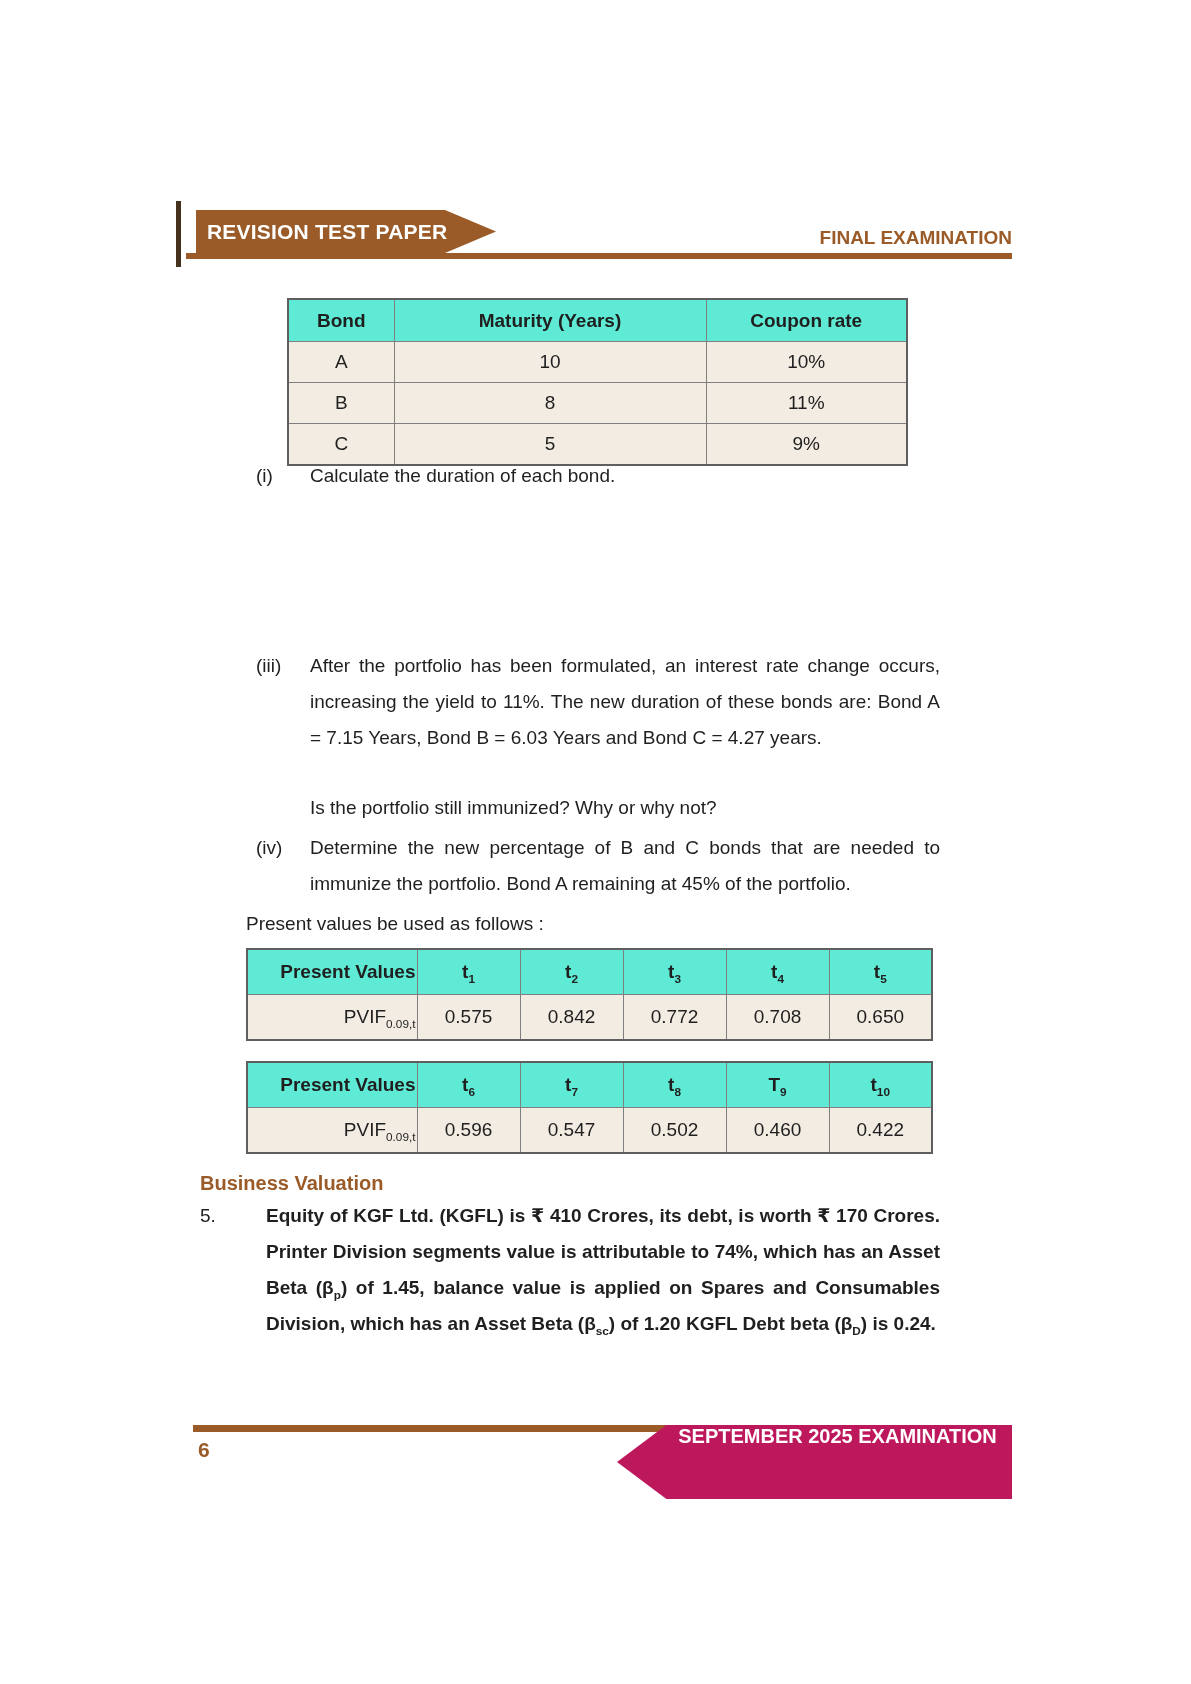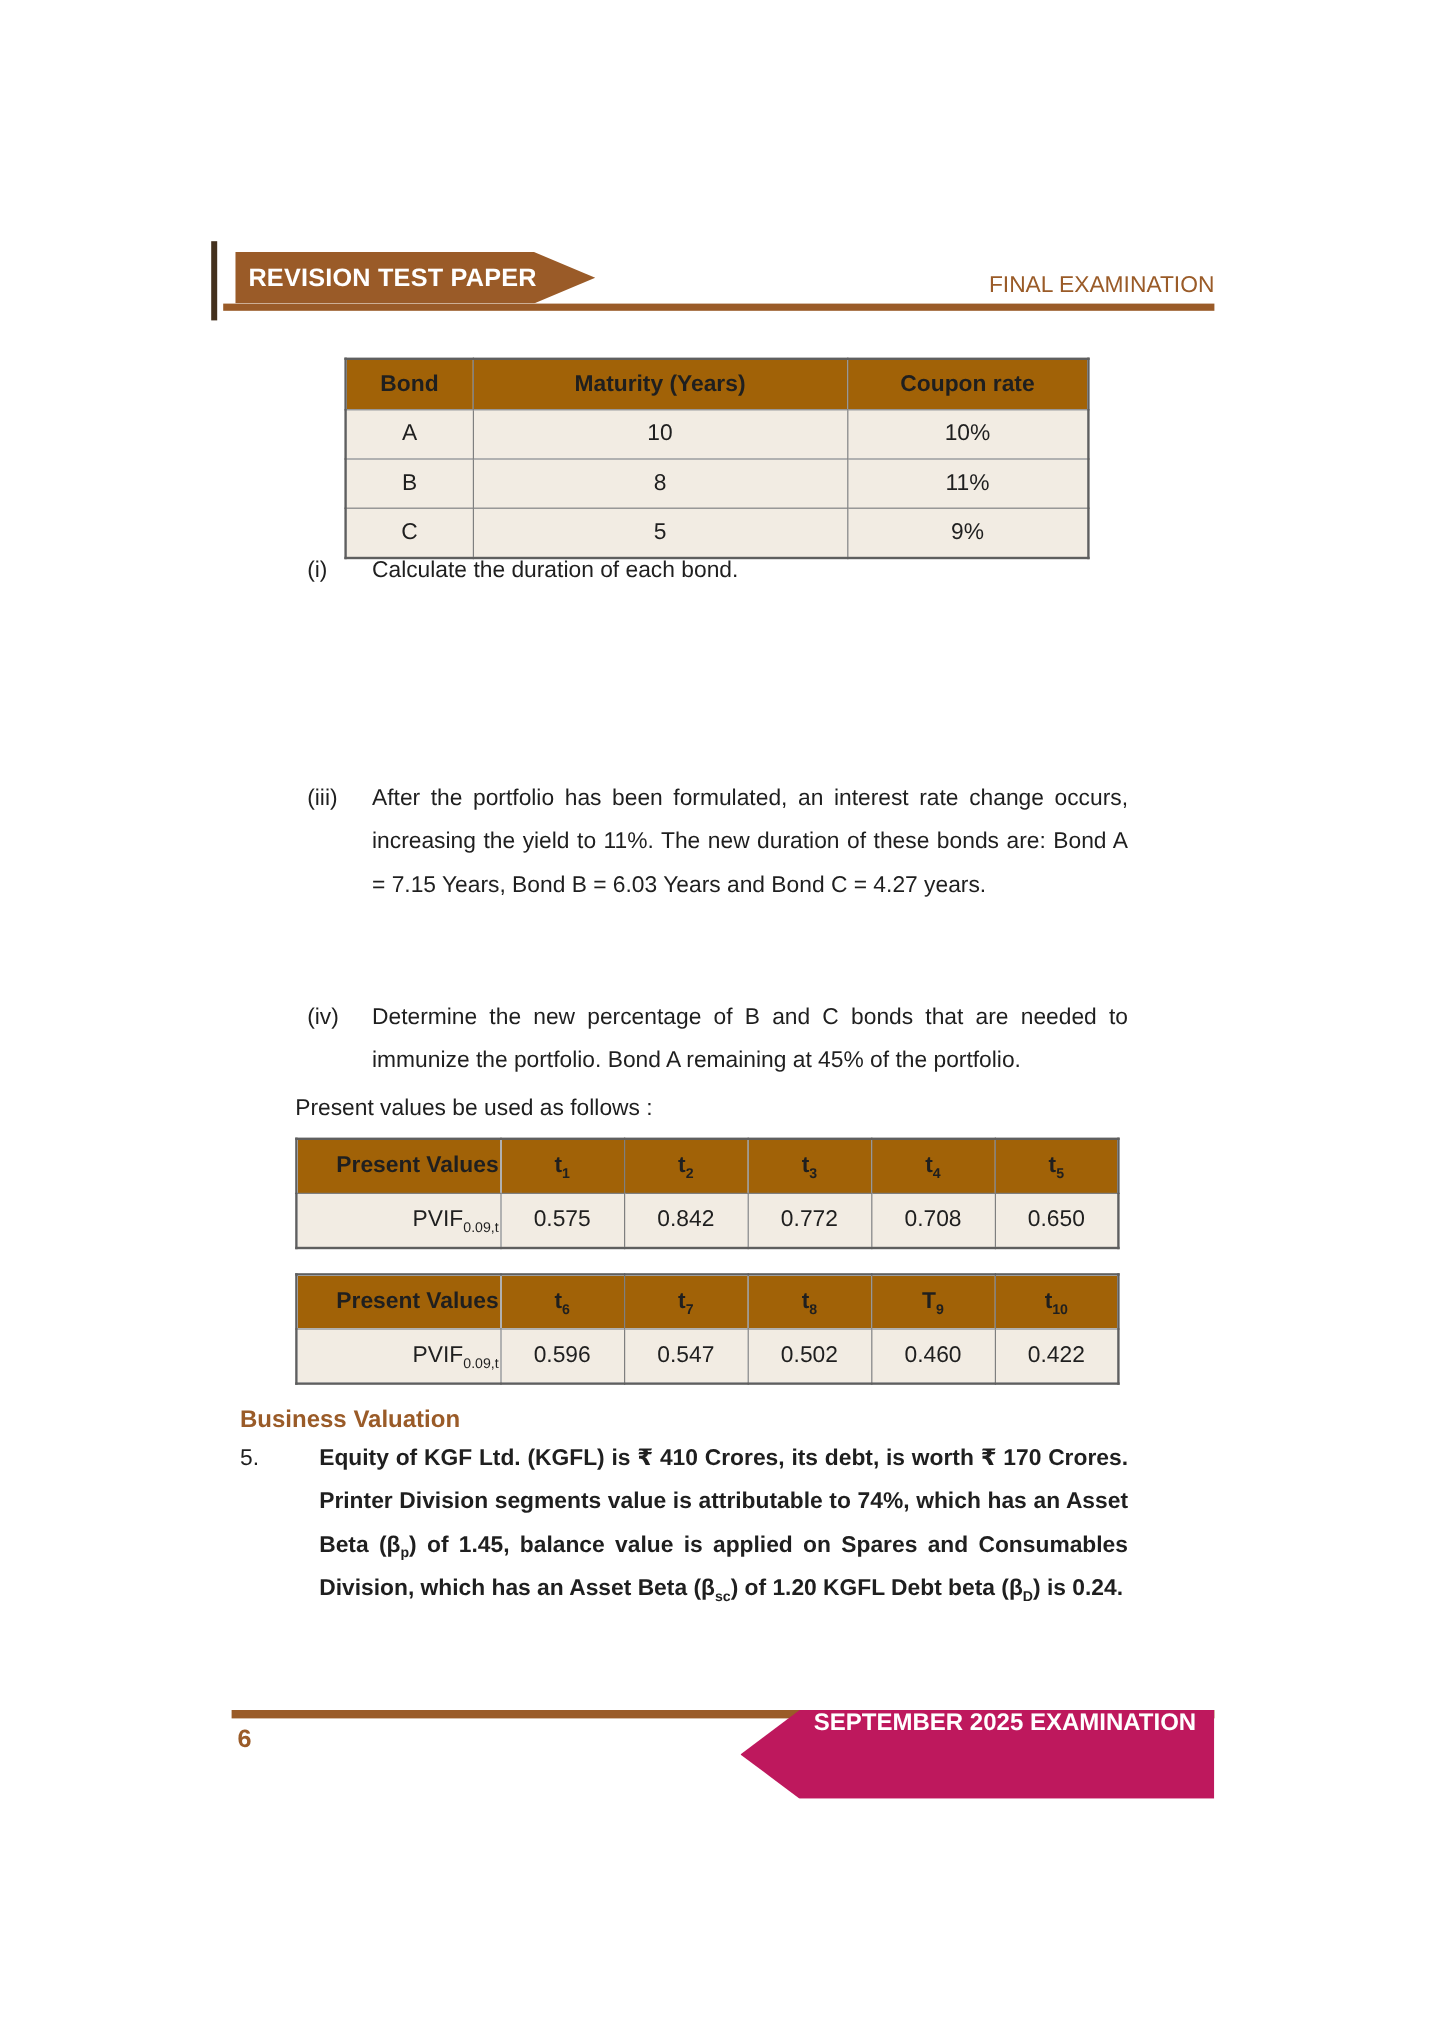--- a/index.html
+++ b/index.html
@@ -8,27 +8,27 @@
     font-family:"Liberation Sans","DejaVu Sans",sans-serif;color:#1f1f1f;overflow:hidden;
   }
   
   .edge-sliver{position:absolute;left:176px;top:201px;width:5px;height:66px;background:#44311e;}
   .ribbon-left{
     position:absolute;left:196px;top:210px;width:300px;height:43px;background:#9a5b28;
     clip-path:polygon(0 0,83% 0,100% 50%,83% 100%,0 100%);
     display:flex;align-items:center;
   }
   .ribbon-text{padding-left:11px;font-size:21px;font-weight:bold;color:#ffffff;letter-spacing:.2px;white-space:nowrap;}
-  .final-exam{position:absolute;top:227px;left:600px;width:412px;text-align:right;font-size:19px;font-weight:normal;color:#9a5b28;}
+  .final-exam{position:absolute;top:227px;left:600px;width:412px;text-align:right;font-size:19px;font-weight:bold;color:#9a5b28;}
   .header-rule{position:absolute;left:186px;top:253px;width:826px;height:6px;background:#9a5b28;}
   
   table{position:absolute;border-collapse:collapse;table-layout:fixed;font-size:19px;color:#1f1f1f;}
   table{border:2px solid #5f5f5f;}
   th,td{border:1px solid #7f7f7f;overflow:hidden;vertical-align:middle;}
-  thead th{background:#a16207;font-weight:bold;text-align:center;}
+  thead th{background:#5eead4;font-weight:bold;text-align:center;}
   tbody td{background:#f2ece3;font-weight:normal;text-align:center;}
   .bond-table{left:287px;top:298px;width:619px;}
   .bond-table thead th{height:39px;}
   .bond-table tbody td{height:38px;}
   .pv-table{left:246px;width:685px;}
   .pv-table thead th{height:42px;}
   .pv-table tbody td{height:42px;}
   .pv-table .col0{text-align:right;padding-left:16px;}
   .pv-t1{top:948px;}
   .pv-t2{top:1061px;}
@@ -104,20 +104,21 @@
   <div class="q q-i">
     <span class="q-marker">(i)</span>
     <div class="q-text">Calculate the duration of each bond.</div>
   </div>
 
 
   <div class="q q-iii">
     <span class="q-marker">(iii)</span>
     <div class="q-text">After the portfolio has been formulated, an interest rate change occurs, increasing the yield to 11%. The new duration of these bonds are: Bond A = 7.15 Years, Bond B = 6.03 Years and Bond C = 4.27 years.</div>
   </div>
+  <div class="q-iii-sub">Is the portfolio still immunized? Why or why not?</div>
 
   <div class="q q-iv">
     <span class="q-marker">(iv)</span>
     <div class="q-text">Determine the new percentage of B and C bonds that are needed to immunize the portfolio. Bond A remaining at 45% of the portfolio.</div>
   </div>
 
   <div class="pv-intro">Present values be used as follows :</div>
 
   <table class="pv-table pv-t1">
     <colgroup>

